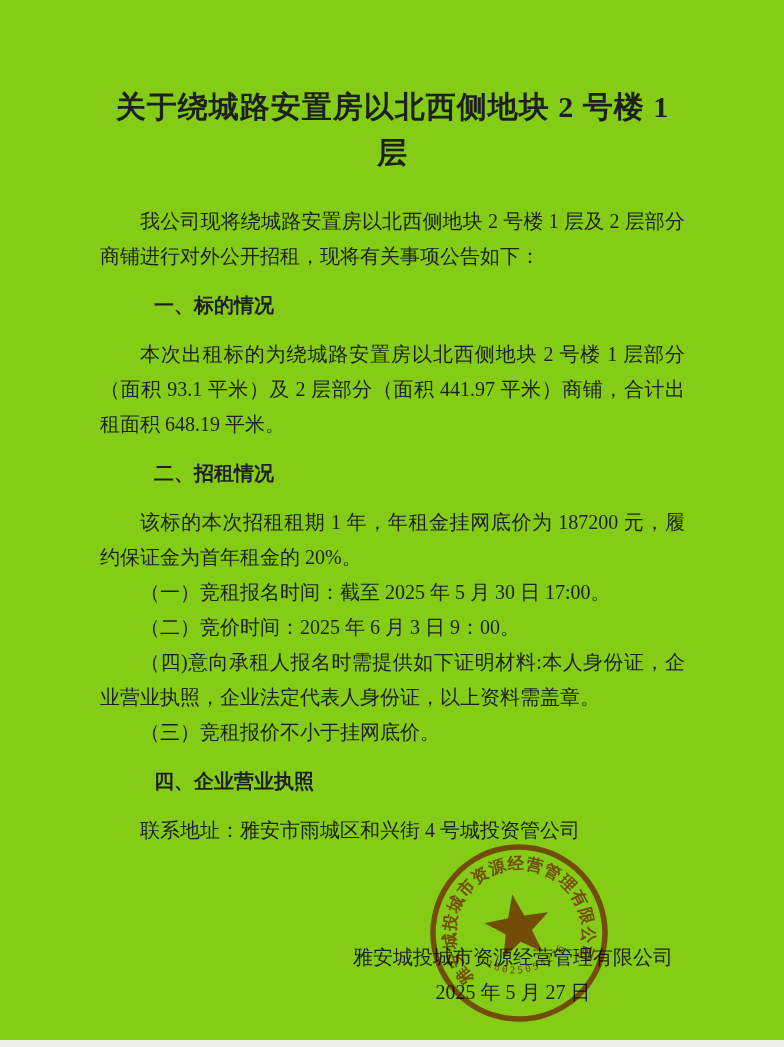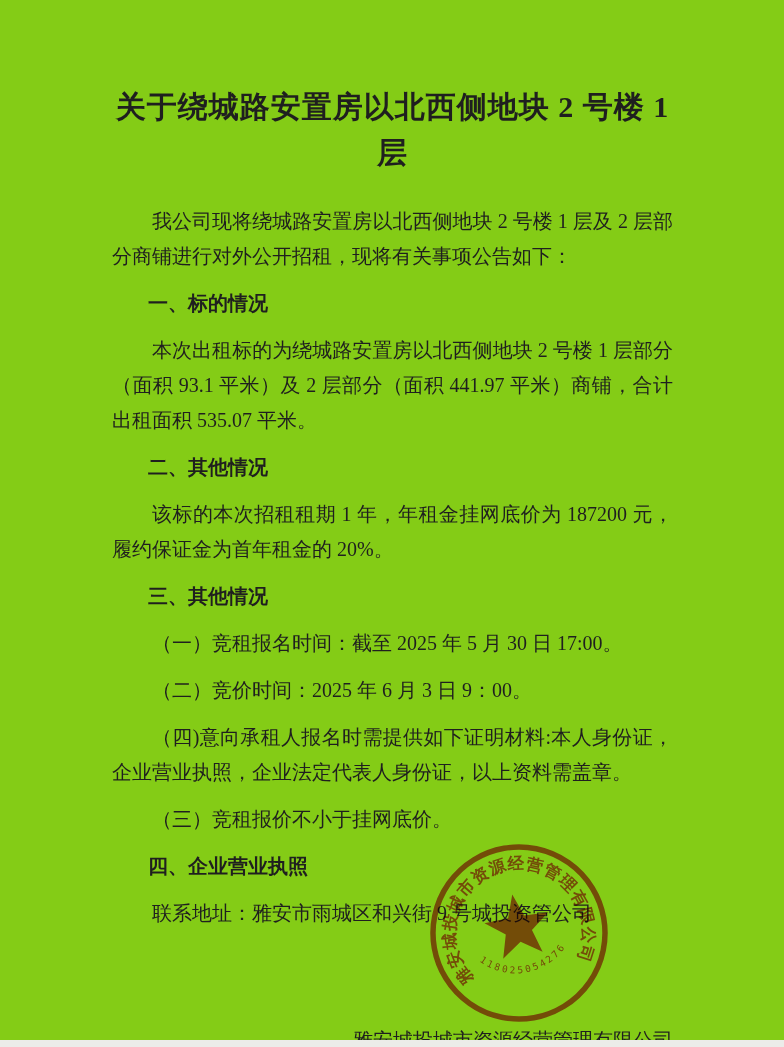--- a/index.html
+++ b/index.html
@@ -29,29 +29,29 @@
     line-height: 46px;
     text-align: center;
     letter-spacing: 1px;
     margin: 0 0 28px 0;
   }
   .para {
     font-size: 20px;
     line-height: 35px;
     text-align: justify;
     text-indent: 2em;
-    margin: 12px;
+    margin: 0;
   }
   .heading {
     font-family: Liberation Serif, serif;
     font-weight: bold;
     font-size: 20px;
     line-height: 35px;
     text-indent: 2em;
-    margin: 8px;
+    margin: 14px;
   }
   .signature {
     margin-top: 92px;
     margin-left: auto;
     margin-right: 2px;
     width: 340px;
     text-align: center;
   }
   .signature .company {
     font-size: 20px;
@@ -88,33 +88,32 @@
 <div class="page">
   <div class="content">
 
     <div class="doc-title">
       <div>关于绕城路安置房以北西侧地块 2 号楼 1 层</div>
     </div>
 
     <p class="para">我公司现将绕城路安置房以北西侧地块 2 号楼 1 层及 2 层部分商铺进行对外公开招租，现将有关事项公告如下：</p>
 
     <p class="heading">一、标的情况</p>
-    <p class="para">本次出租标的为绕城路安置房以北西侧地块 2 号楼 1 层部分（面积 93.1 平米）及 2 层部分（面积 441.97 平米）商铺，合计出租面积 535.07 平米。</p>
+    <p class="para">本次出租标的为绕城路安置房以北西侧地块 2 号楼 1 层部分（面积 93.1 平米）及 2 层部分（面积 441.97 平米）商铺，合计出租面积 648.19 平米。</p>
 
-    <p class="heading">二、其他情况</p>
+    <p class="heading">二、招租情况</p>
     <p class="para">该标的本次招租租期 1 年，年租金挂网底价为 187200 元，履约保证金为首年租金的 20%。</p>
 
-    <p class="heading">三、其他情况</p>
     <p class="para">（一）竞租报名时间：截至 2025 年 5 月 30 日 17:00。</p>
     <p class="para">（二）竞价时间：2025 年 6 月 3 日 9：00。</p>
     <p class="para">（四)意向承租人报名时需提供如下证明材料:本人身份证，企业营业执照，企业法定代表人身份证，以上资料需盖章。</p>
     <p class="para">（三）竞租报价不小于挂网底价。</p>
 
     <p class="heading">四、企业营业执照</p>
-    <p class="para">联系地址：雅安市雨城区和兴街 9 号城投资管公司</p>
+    <p class="para">联系地址：雅安市雨城区和兴街 4 号城投资管公司</p>
 
     <div class="signature">
       <div class="company">雅安城投城市资源经营管理有限公司</div>
       <div class="date">2025 年 5 月 27 日</div>
     </div>
   </div>
 
   <div class="seal">
     <svg width="190" height="190" viewBox="0 0 190 190">
       <defs>

